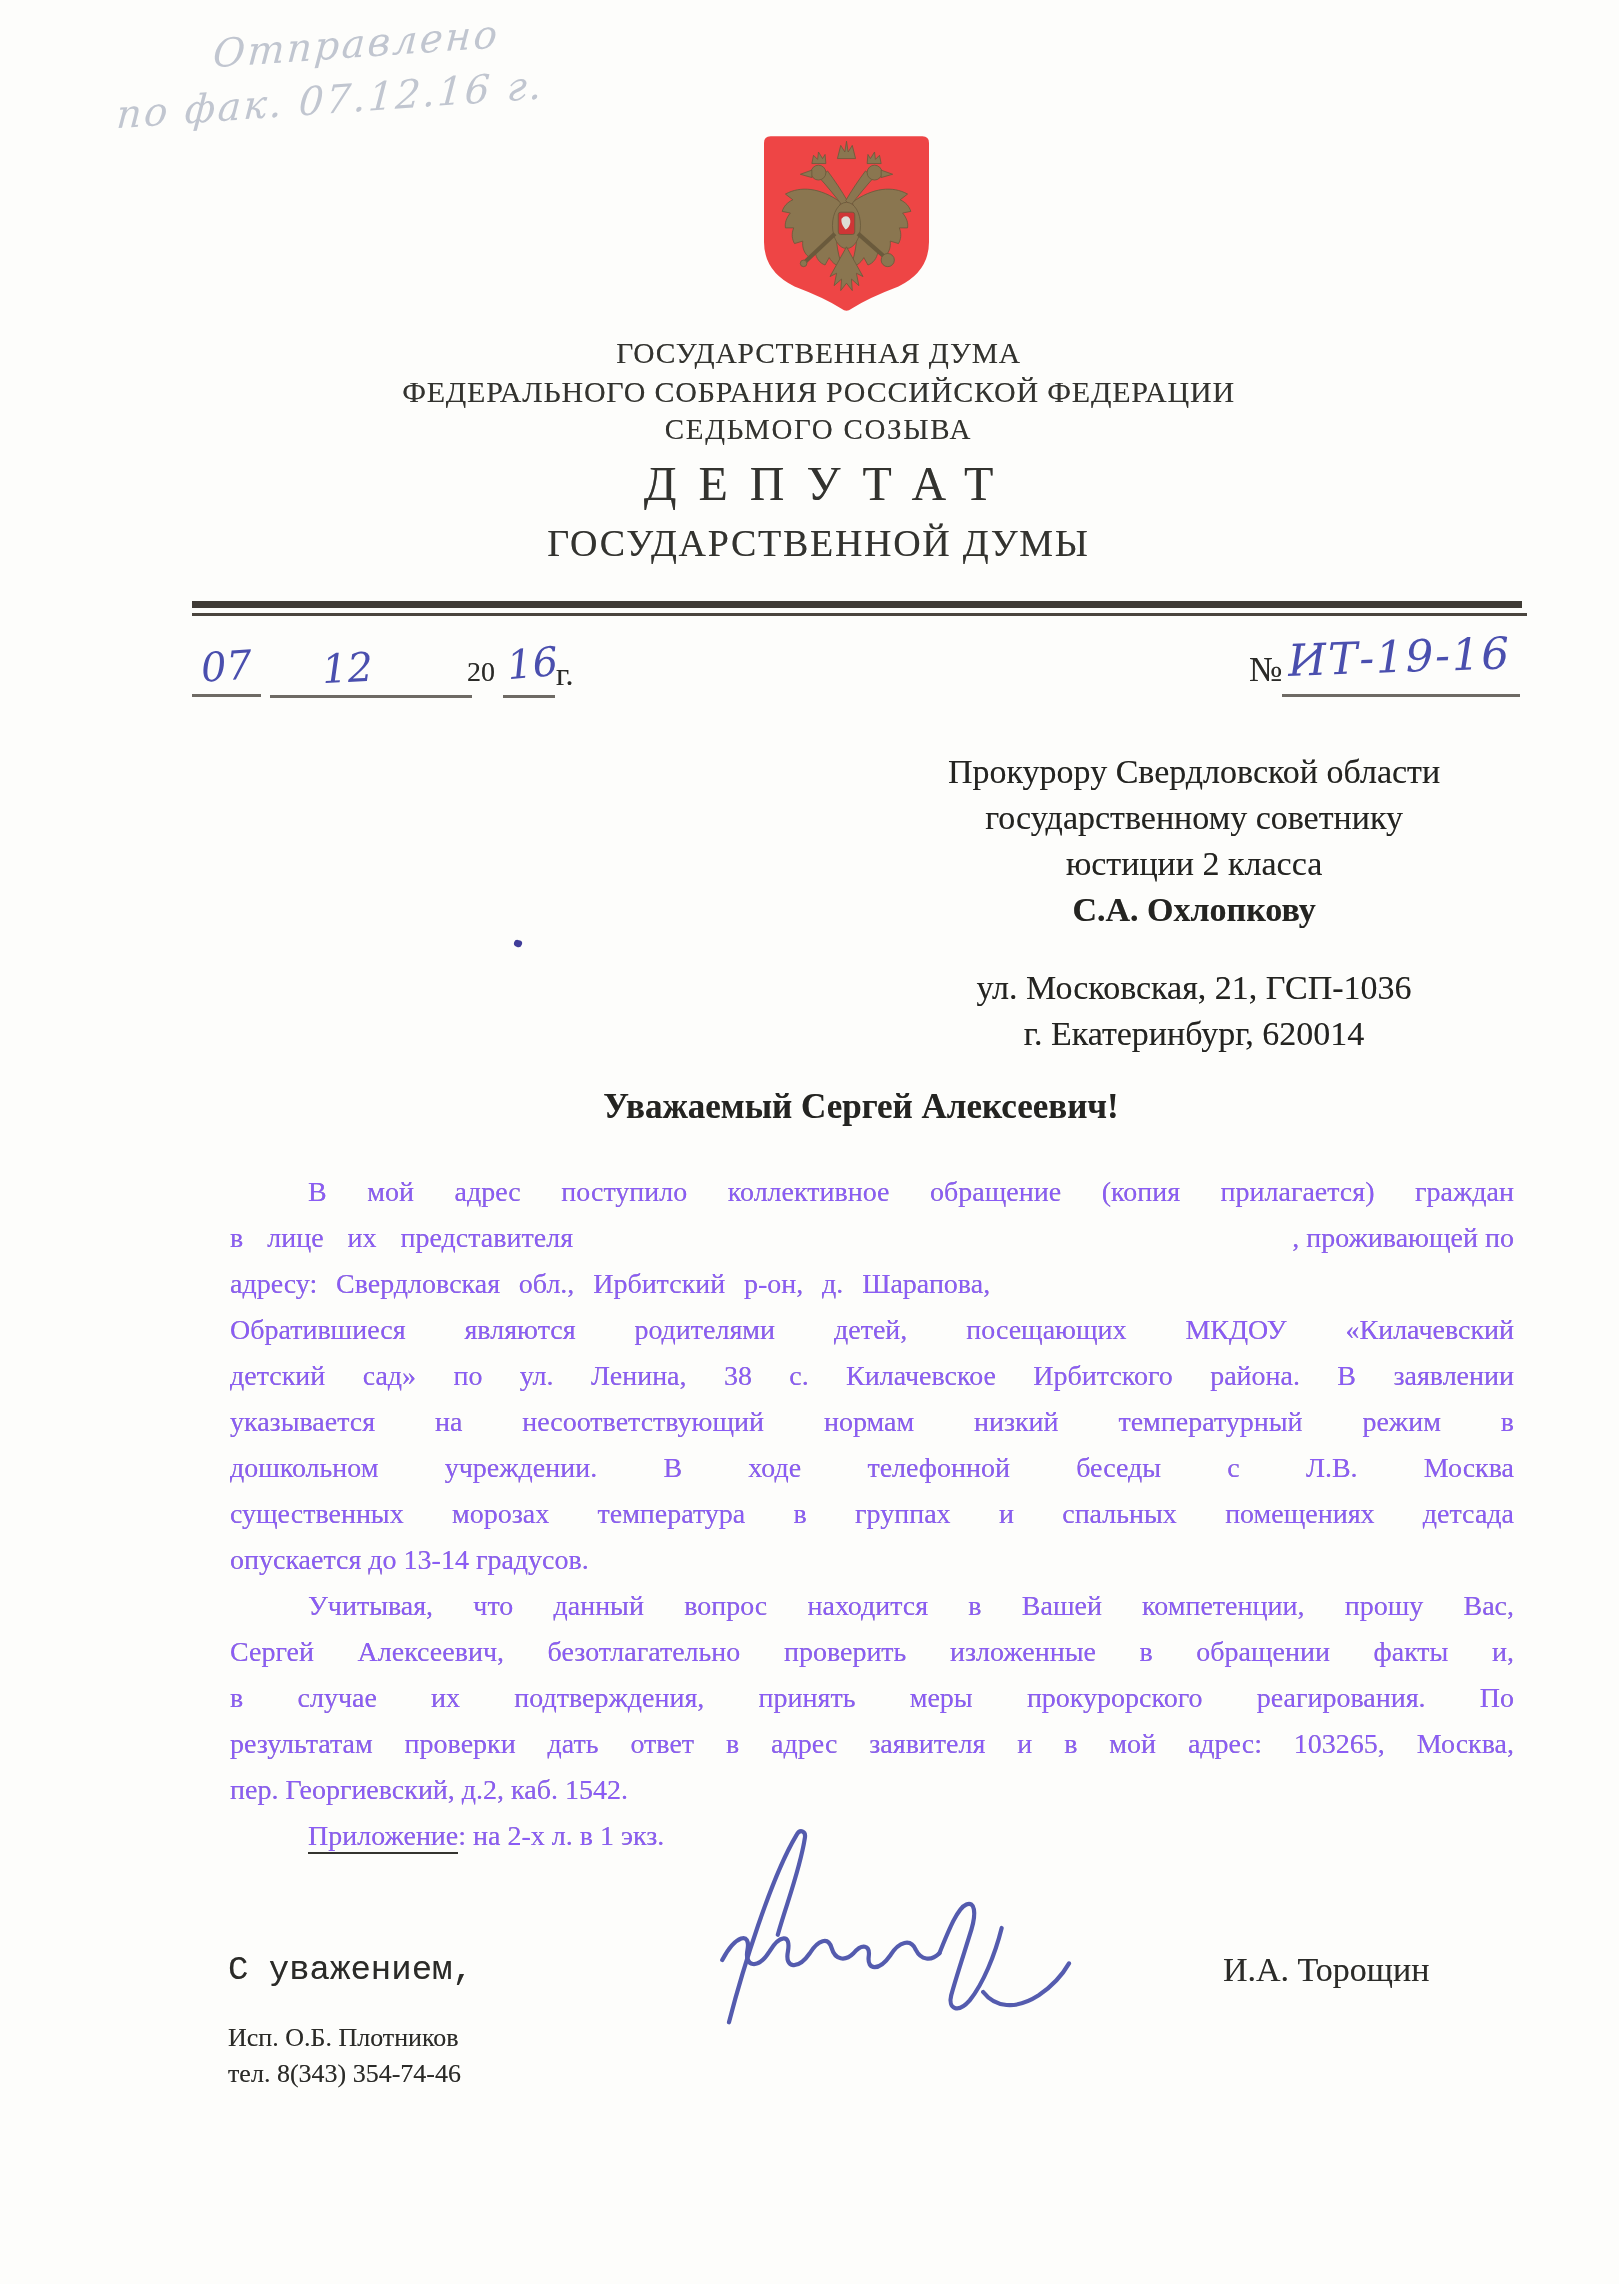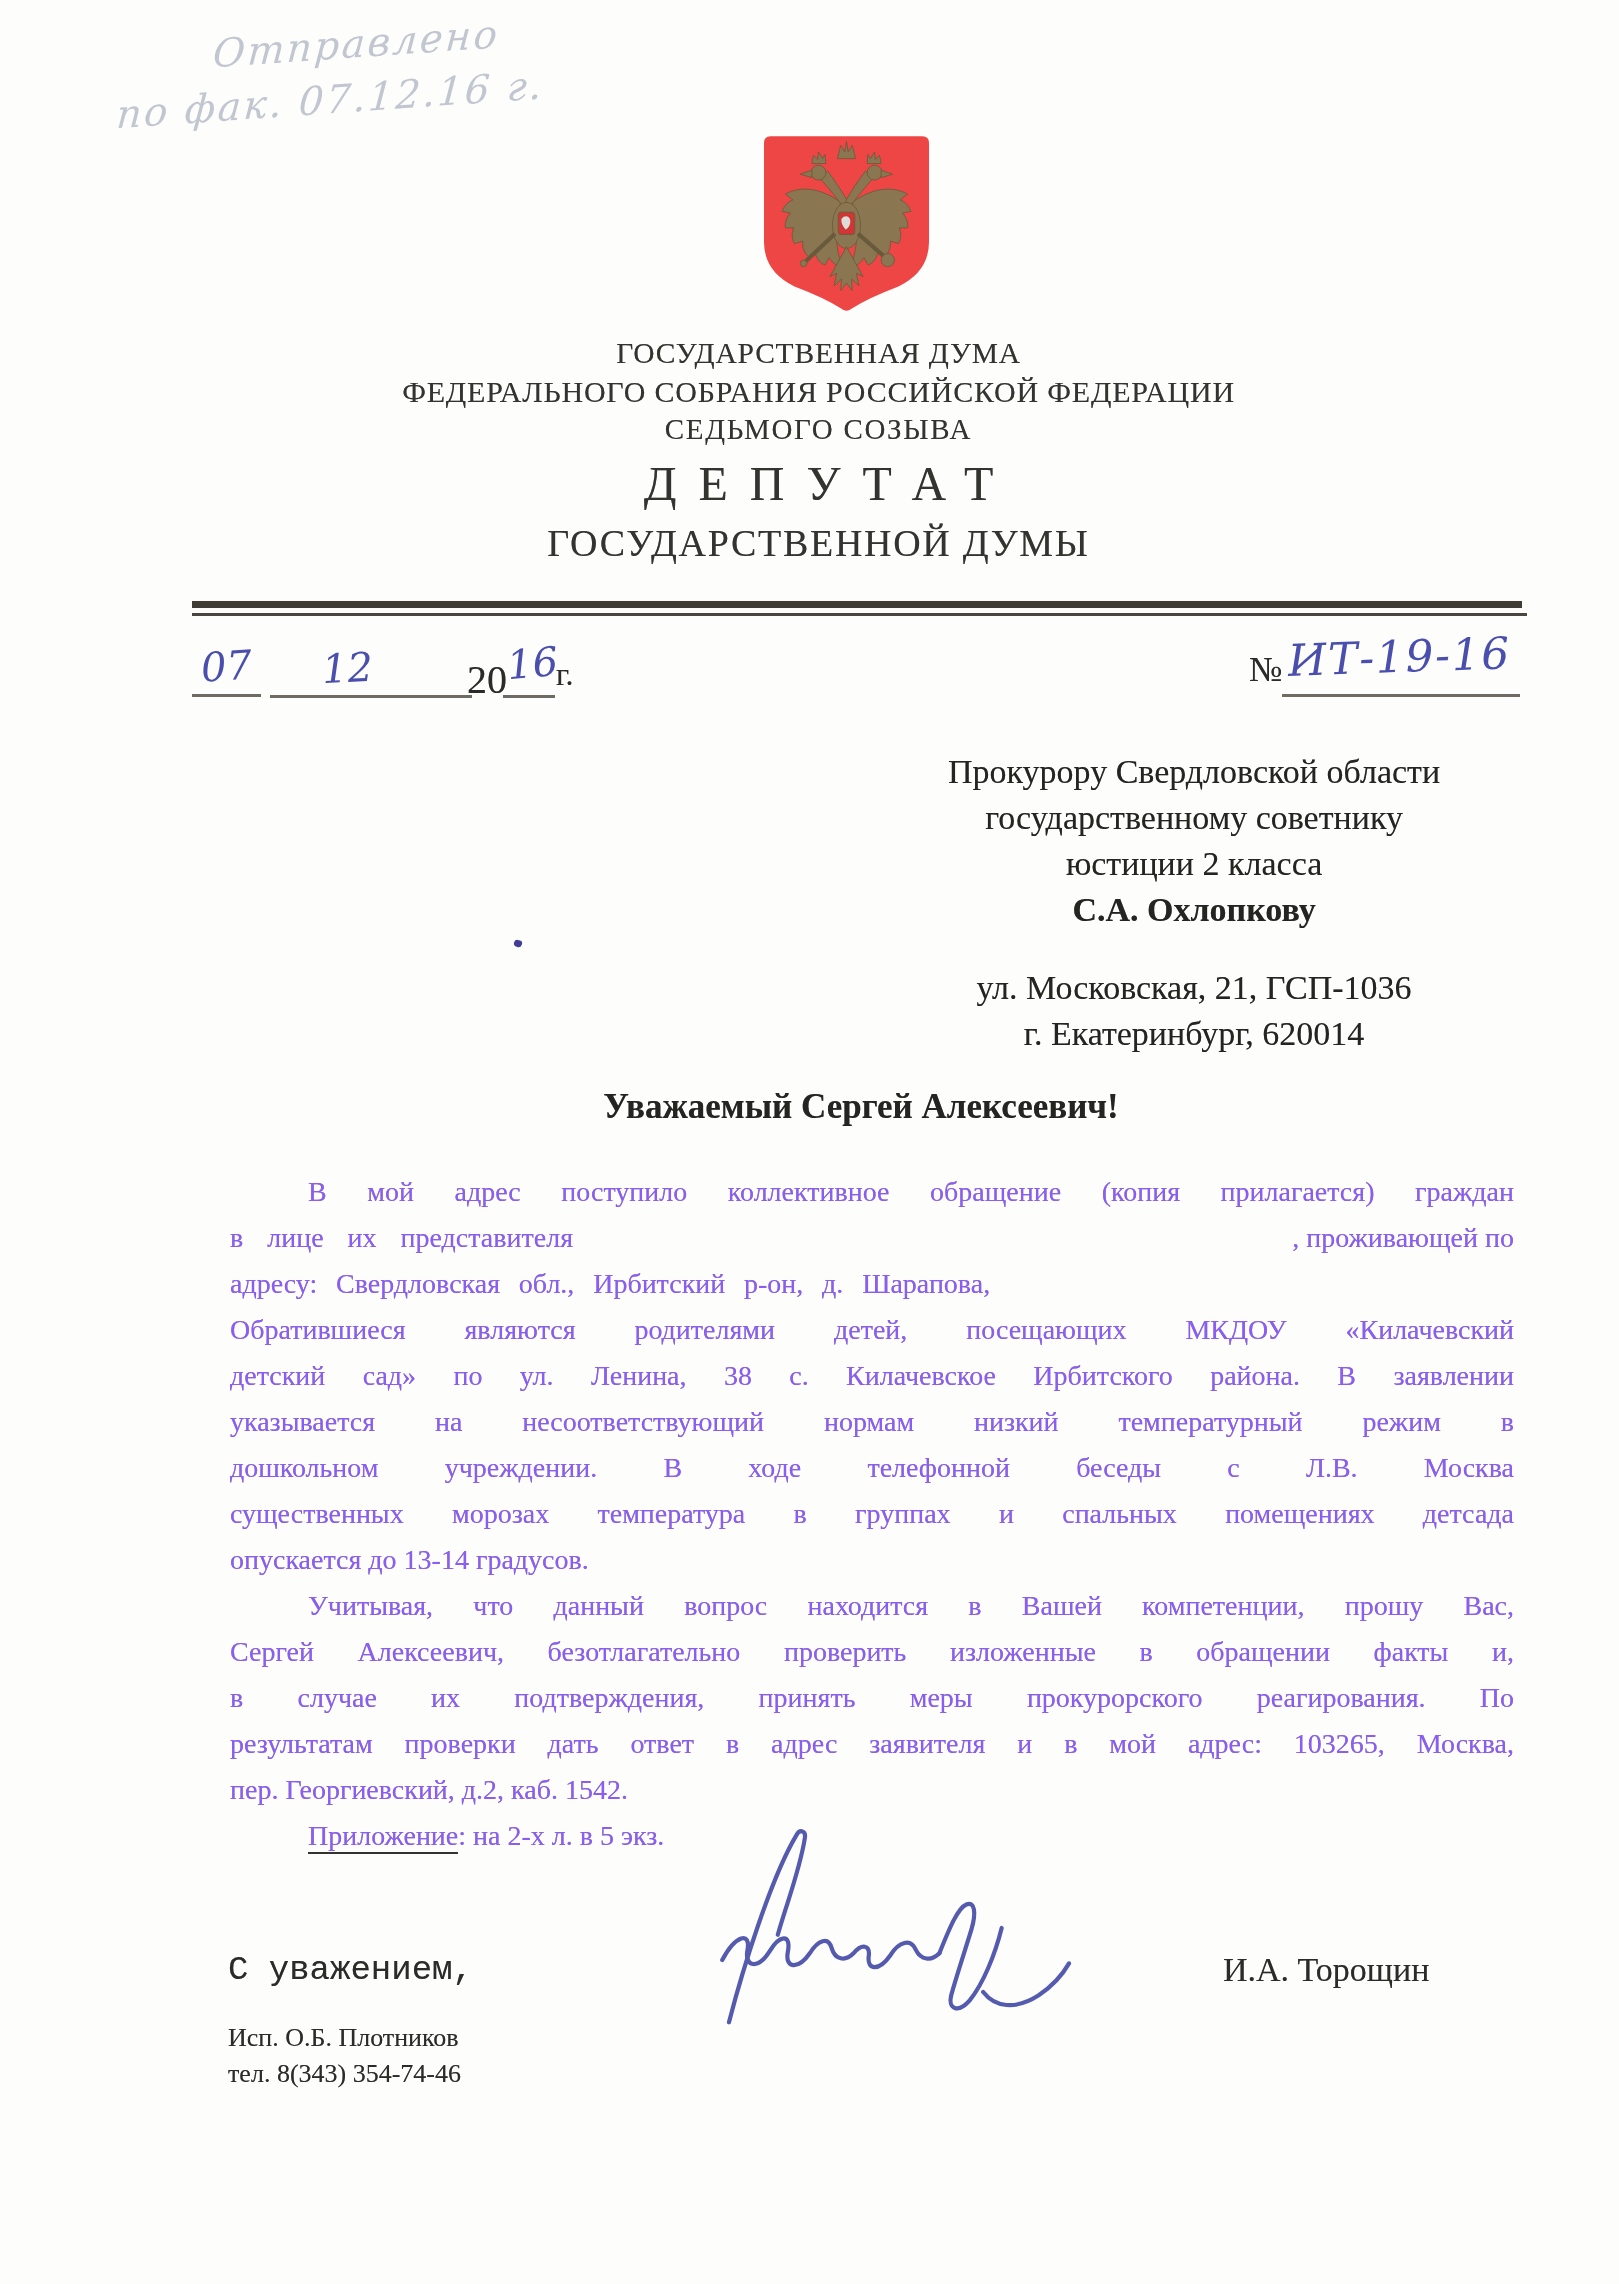--- a/index.html
+++ b/index.html
@@ -22,21 +22,21 @@
   .lh4 span{letter-spacing:22px;margin-right:-22px;}
   .lh5{top:521px;font-size:38px;letter-spacing:1.7px;}
 
   .rule-thick{position:absolute;left:192px;top:601px;width:1330px;height:6.7px;background:#3f3b35;}
   .rule-thin {position:absolute;left:192px;top:613px;width:1335px;height:2.5px;background:#4a453e;}
 
   
   .ink{font-family:"DejaVu Serif",serif;font-style:italic;color:#4a4fae;white-space:nowrap;}
   .hw-day  {position:absolute;left:201px;top:643px;font-size:40px;transform:rotate(-4deg);}
   .hw-month{position:absolute;left:322px;top:645px;font-size:40px;transform:rotate(-3deg);}
-  .pr-year {position:absolute;left:467px;top:656px;font-size:40px;}
+  .pr-year {position:absolute;left:467px;top:656px;font-size:28px;}
   .hw-year {position:absolute;left:507px;top:640px;font-size:40px;transform:rotate(-5deg);}
   .pr-g    {position:absolute;left:556px;top:656px;font-size:32px;}
   .uline{position:absolute;height:2.5px;background:#6e6a64;}
   .ul-day  {left:192px;top:694px;width:69px;}
   .ul-month{left:270px;top:695px;width:202px;}
   .ul-year {left:503px;top:695px;width:52px;}
   .pr-num  {position:absolute;left:1249px;top:650px;font-size:35px;}
   .hw-num  {position:absolute;left:1288px;top:631px;font-size:44px;letter-spacing:1.7px;transform:rotate(-2deg);}
   .ul-num  {left:1282px;top:694px;width:238px;}
 
@@ -156,21 +156,21 @@
     <div class="line jl">указывается на несоответствующий нормам низкий температурный режим в</div>
     <div class="line jl">дошкольном учреждении. В ходе телефонной беседы с Л.В. Москва</div>
     <div class="line jl">существенных морозах температура в группах и спальных помещениях детсада</div>
     <div class="line plain">опускается до 13-14 градусов.</div>
     <div class="line jl indent">Учитывая, что данный вопрос находится в Вашей компетенции, прошу Вас,</div>
     <div class="line jl">Сергей Алексеевич, безотлагательно проверить изложенные в обращении факты и,</div>
     <div class="line jl">в случае их подтверждения, принять меры прокурорского реагирования. По</div>
     <div class="line jl">результатам проверки дать ответ в адрес заявителя и в мой адрес: 103265, Москва,</div>
     <div class="line plain">пер. Георгиевский, д.2, каб. 1542.</div>
     <div class="line plain indent attach">
-      <span class="u">Приложение</span><span>: на 2-х л. в 5 экз.</span>
+      <span class="u">Приложение</span><span>: на 2-х л. в 1 экз.</span>
     </div>
   </div>
 
   <div class="signature">
     <svg width="388" height="202" viewBox="0 0 460 240">
       <g fill="none" stroke="#464ea8" stroke-width="5" stroke-linecap="round" opacity="0.92">
         <path d="M28,232 C44,170 78,60 108,10 C112,2 120,4 118,14 C112,52 96,92 86,128"></path>
         <path d="M20,158 C36,128 54,124 50,146 C46,166 62,170 76,148 C88,128 102,126 98,148 C94,168 110,170 124,150 C134,134 146,130 150,144 C154,158 166,160 176,150 C186,138 196,140 194,154 C192,170 206,172 220,152 C230,136 244,132 250,146 C256,158 268,160 278,150"></path>
         <path d="M278,150 C290,120 300,96 310,92 C320,88 322,102 316,122 C308,148 298,178 292,200 C288,216 300,222 314,206 C330,186 344,152 352,120"></path>
         <path d="M330,196 C344,214 368,218 396,200 C412,189 424,176 432,162"></path>

